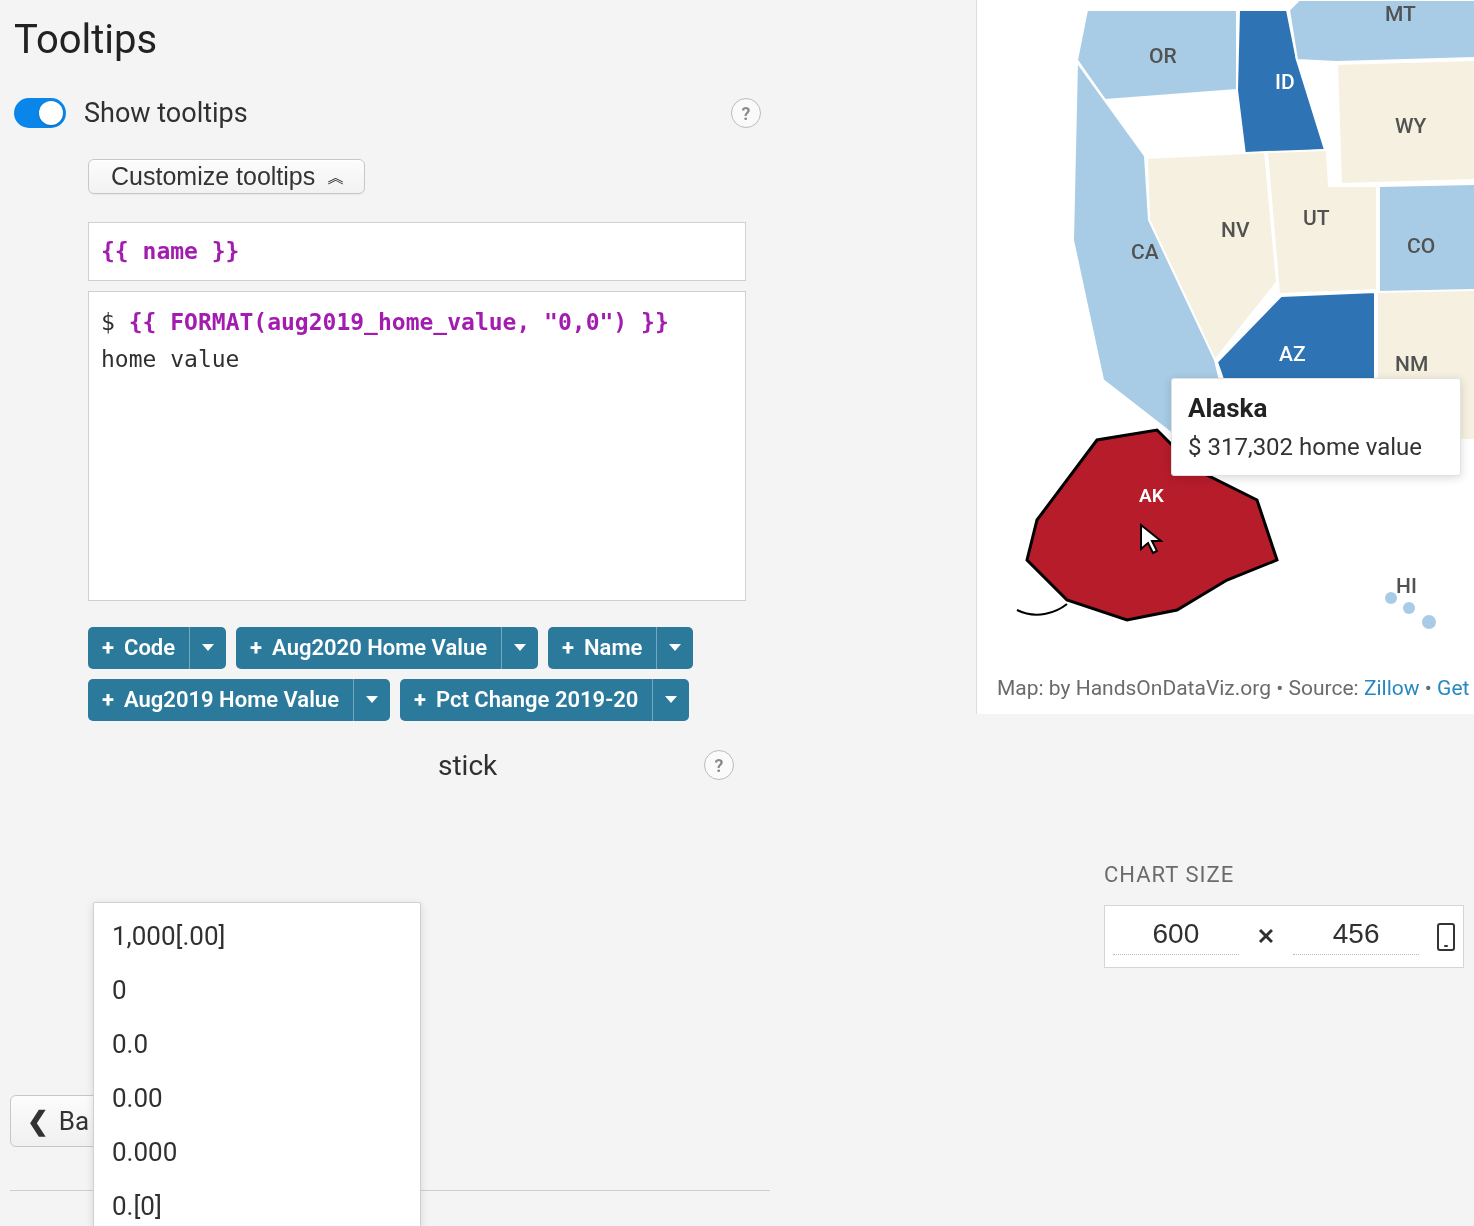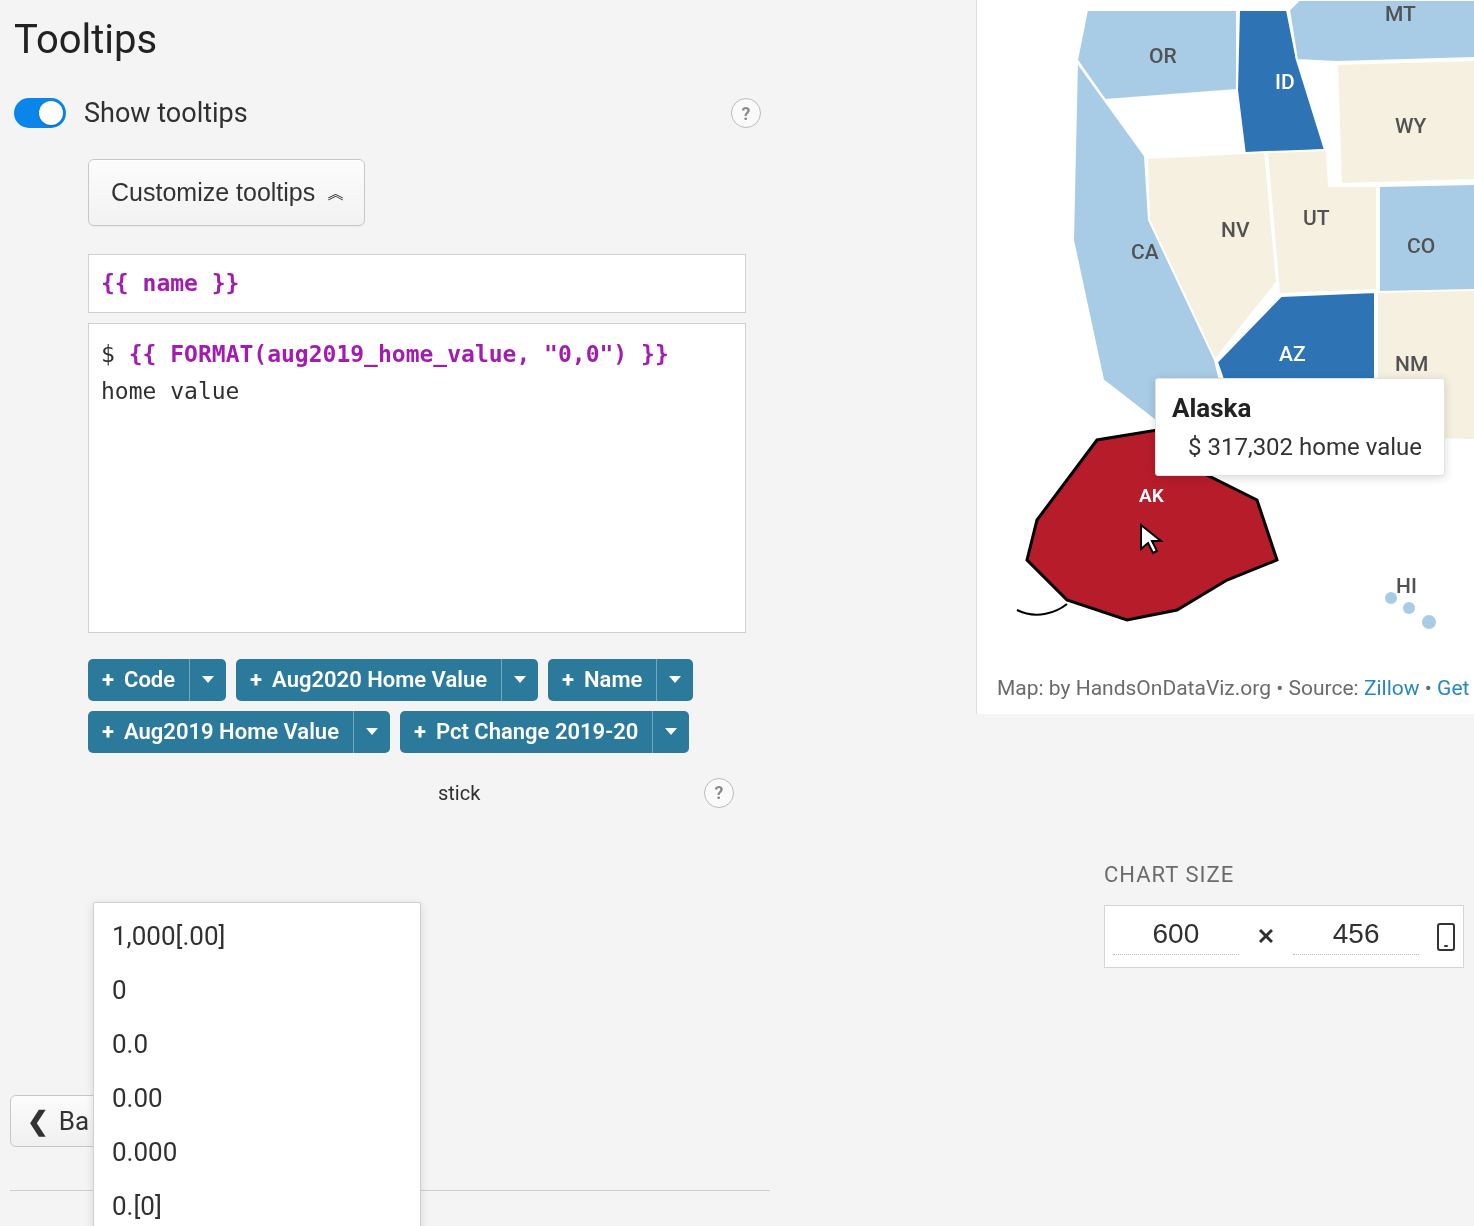--- a/index.html
+++ b/index.html
@@ -32,21 +32,21 @@
     width:30px; height:30px; border-radius:50%; border:1px solid #bbb; color:#888;
     display:flex; align-items:center; justify-content:center; font-size:18px; font-weight:600;
     background:#fafafa; cursor:help;
   }
   .toggle-row .help-circle { margin-left:auto; margin-right: 10px;}
 
   .customize-btn {
     display:inline-flex; align-items:center; gap:12px;
     background: linear-gradient(#fcfcfc,#f2f2f2);
     border:1px solid #c8c8c8; border-radius:6px;
-    padding:18px 22px; font-size:25px; color:#333; cursor:pointer;
+    padding:2px 22px; font-size:25px; color:#333; cursor:pointer;
     margin-left:74px; margin-bottom: 28px;
     box-shadow: 0 1px 1px rgba(0,0,0,.05), inset 0 1px 0 #fff;
   }
   .chev-up-double { font-size:18px; letter-spacing:-3px; }
 
   .code-box {
     margin-left:74px; width:658px; border:1px solid #d0d0d0; background:#fff;
     font-family: "Menlo","Consolas",monospace; font-size:23px; line-height:1.6;
   }
   .code-box.title-row { padding:10px 12px; margin-bottom:10px; }
@@ -71,21 +71,21 @@
     border-left:1px solid rgba(255,255,255,.35);
     padding:0 12px; height:100%; display:flex; align-items:center;
   }
   .plus { font-weight:700; font-size:22px; }
   .caret-down {
     width:0; height:0; border-left:6px solid transparent; border-right:6px solid transparent;
     border-top:7px solid #fff;
   }
 
   .stick-label-row { margin-left:74px; margin-top:28px; display:flex; align-items:center; width:672px; position:relative;}
-  .stick-label-text { font-size:20px; color:#303030; }
+  .stick-label-text { font-size:28px; color:#303030; }
 
   .dropdown-menu {
     position:absolute; left:93px; top:902px; width:328px; background:#fff;
     border:1px solid #d0d0d0; border-radius:2px; box-shadow:0 2px 8px rgba(0,0,0,.12);
     z-index:50; padding:6px 0;
   }
   .dropdown-item { padding:12px 18px; font-size:26px; color:#303030; cursor:pointer; }
 
   .back-btn-partial {
     position:absolute; left:10px; top:1095px;
@@ -100,26 +100,26 @@
 
   .map-frame {
     position:absolute; right:0; top:0; width:498px; height:714px;
     background:#fff; border-left:1px solid #ddd; overflow:hidden;padding-left:25px;
   }
   .map-svg-wrap { position:absolute; inset:0; }
   .state-label { position:absolute; font-size:21px; color:#525252; font-weight:500;}
   .state-label.small { font-size:19px; }
 
   .tooltip-card {
-    position:absolute; left:178px; top:378px; width:290px; background:#fff;
+    position:absolute; left:194px; top:378px; width:290px; background:#fff;
     border:1px solid #e2e2e2; border-radius:3px; box-shadow:0 2px 10px rgba(0,0,0,.15);
     padding:14px 16px; z-index:30;
   }
   .tooltip-title { font-size:26px; font-weight:700; color:#222; margin-bottom:10px;}
-  .tooltip-val { font-size:24px; color:#333;margin-left:16px; }
+  .tooltip-val { font-size:24px; color:#333; }
 
   .cursor-fake {
     position:absolute; left:162px; top:523px; z-index:40;
   }
 
   .map-caption {
     position:absolute; left:20px; bottom:14px; font-size:21px; color:#6b6b6b;
   }
   .map-caption a { color:#2688bf; text-decoration:none; }
 

